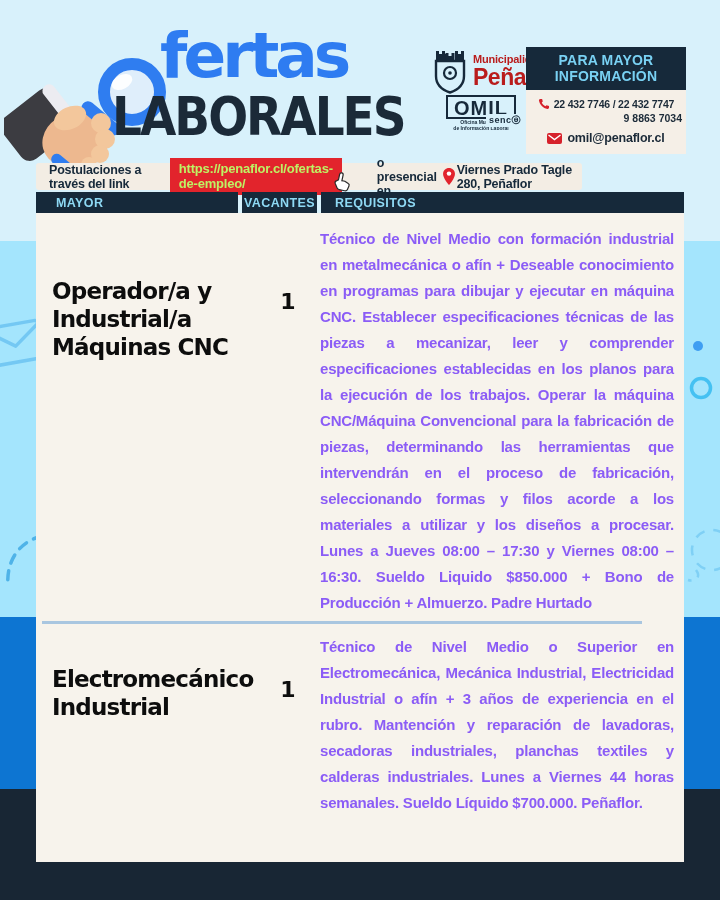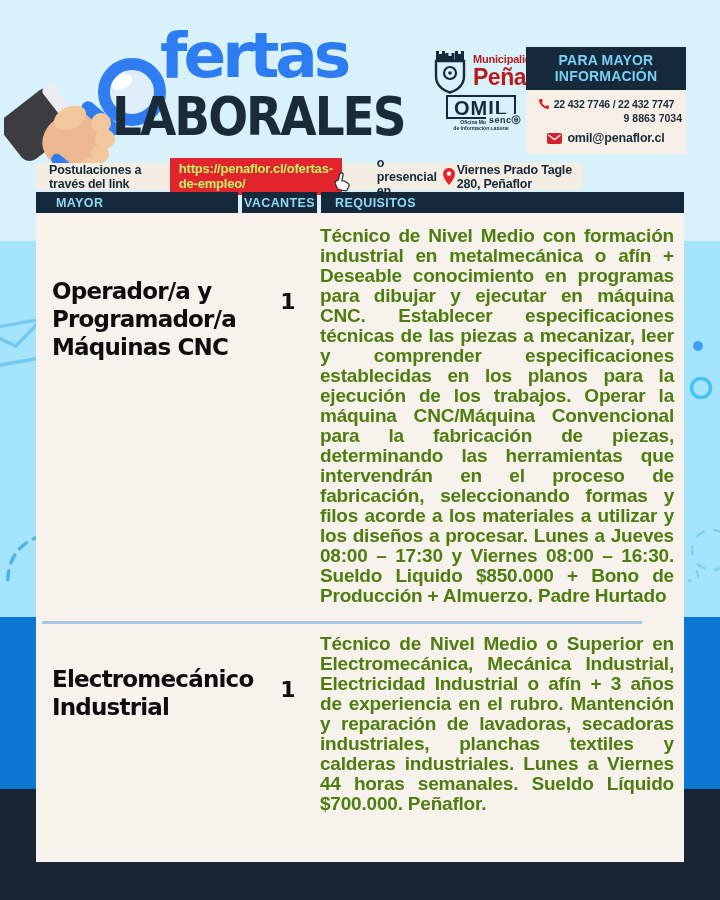--- a/index.html
+++ b/index.html
@@ -63,22 +63,22 @@
   .th-cargo { width:202px; padding-left:20px; }
   .th-vac { width:75px; justify-content:center; }
   .th-req { width:363px; padding-left:14px; }
 
   
   .card { position:absolute; left:36px; top:213px; width:648px; height:649px; background:#f7f3ec; }
   .cargo { position:absolute; left:16px; width:230px; font-family:"DejaVu Sans",sans-serif;
     font-size:23px; font-weight:bold; color:#0d0d0d; line-height:1.22; letter-spacing:-0.8px; }
   .vac { position:absolute; left:226px; width:52px; text-align:center; font-family:"DejaVu Sans",sans-serif;
     font-size:22px; font-weight:bold; color:#0d0d0d; }
-  .req { position:absolute; left:284px; width:354px; font-size:19px; font-weight:bold;
-    color:#4d7c0f; line-height:20px; text-align:justify; letter-spacing:-0.2px; }
+  .req { position:absolute; left:284px; width:354px; font-size:15px; font-weight:bold;
+    color:#8b5cf6; line-height:26px; text-align:justify; letter-spacing:-0.2px; }
   .r1-cargo { top:64px; } .r1-vac { top:76px; } .r1-req { top:13px; }
   .divider { position:absolute; left:6px; top:408px; width:600px; height:2.5px; background:#a9c6e0; }
   .r2-cargo { top:452px; } .r2-vac { top:464px; } .r2-req { top:421px; }
 
   
   .deco { position:absolute; pointer-events:none; }
   .deco-envelope { left:-16px; top:316px; transform:rotate(-10deg); opacity:0.85; }
   .deco-arc { left:2px; top:532px; }
   .deco-dot { left:692px; top:340px; }
   .deco-ring { left:689px; top:376px; }
@@ -194,21 +194,21 @@
     <span>Viernes Prado Tagle 280, Peñaflor</span>
   </div>
 
   <div class="thead">
     <div class="th th-cargo">MAYOR</div>
     <div class="th th-vac">VACANTES</div>
     <div class="th th-req">REQUISITOS</div>
   </div>
 
   <div class="card">
-    <div class="cargo r1-cargo">Operador/a y Programador/a Máquinas CNC</div>
+    <div class="cargo r1-cargo">Operador/a y Industrial/a Máquinas CNC</div>
     <div class="vac r1-vac">1</div>
     <div class="req r1-req">Técnico de Nivel Medio con formación industrial en metalmecánica o afín + Deseable conocimiento en programas para dibujar y ejecutar en máquina CNC. Establecer especificaciones técnicas de las piezas a mecanizar, leer y comprender especificaciones establecidas en los planos para la ejecución de los trabajos. Operar la máquina CNC/Máquina Convencional para la fabricación de piezas, determinando las herramientas que intervendrán en el proceso de fabricación, seleccionando formas y filos acorde a los materiales a utilizar y los diseños a procesar. Lunes a Jueves 08:00 – 17:30 y Viernes 08:00 – 16:30. Sueldo Liquido $850.000 + Bono de Producción + Almuerzo. Padre Hurtado</div>
 
     <div class="divider"></div>
 
     <div class="cargo r2-cargo">Electromecánico Industrial</div>
     <div class="vac r2-vac">1</div>
     <div class="req r2-req">Técnico de Nivel Medio o Superior en Electromecánica, Mecánica Industrial, Electricidad Industrial o afín + 3 años de experiencia en el rubro. Mantención y reparación de lavadoras, secadoras industriales, planchas textiles y calderas industriales. Lunes a Viernes 44 horas semanales. Sueldo Líquido $700.000. Peñaflor.</div>
   </div>
 

